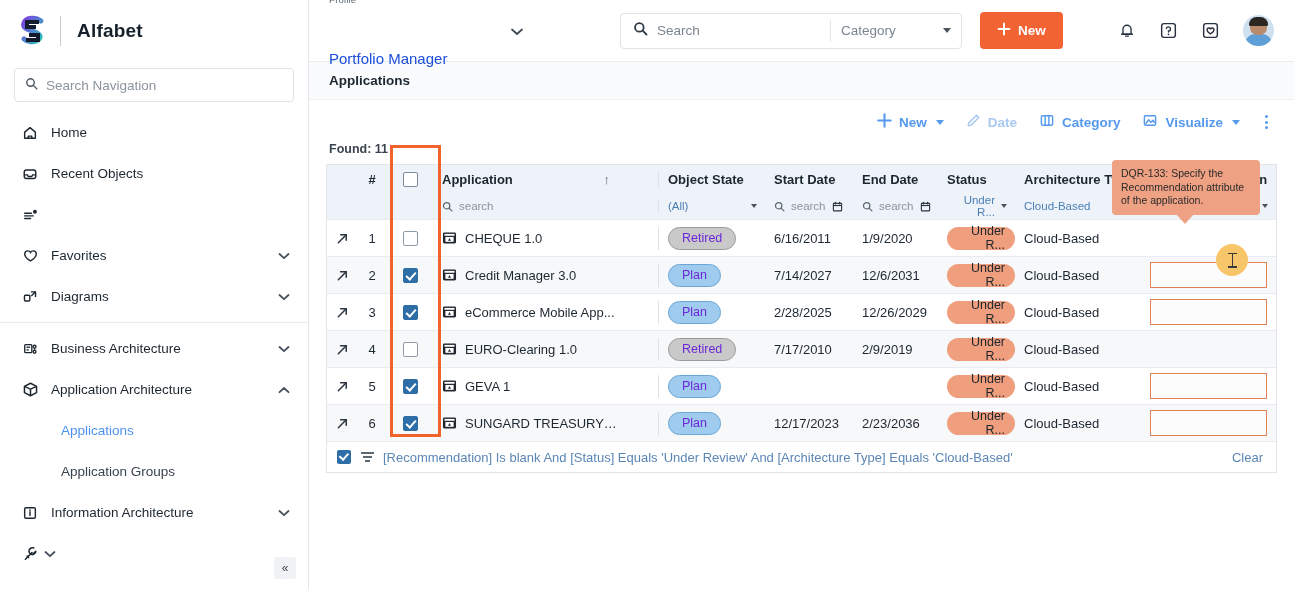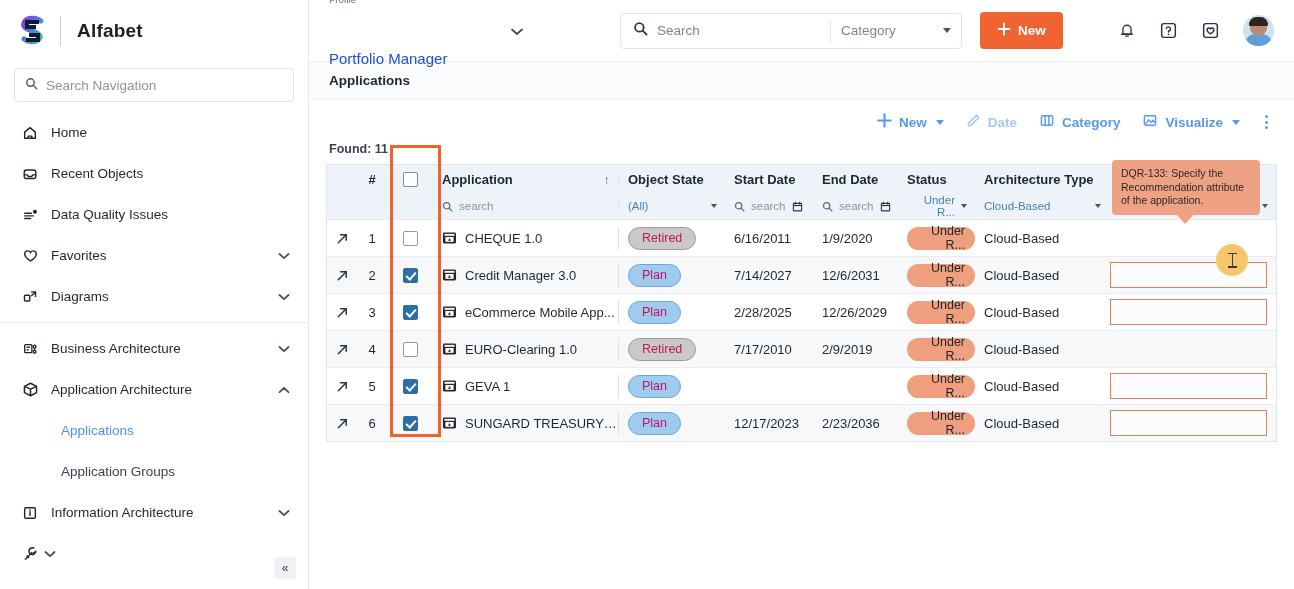--- a/index.html
+++ b/index.html
@@ -124,21 +124,21 @@
   .grid { border: 1px solid #e1e5ea; border-top: 1px solid #e1e5ea; background: #fff; }
   .ghead { background: #eef3f9; }
   .grow { display: flex; align-items: stretch; }
   .gh-top { height: 28px; display: flex; align-items: center; }
   .gh-bot { height: 26px; display: flex; align-items: center; }
 
   .c-arrow { width: 30px; flex: 0 0 30px; }
   .c-num   { width: 30px; flex: 0 0 30px; }
   .c-chk   { width: 46px; flex: 0 0 46px; display: flex; align-items: center; justify-content: center; }
   .c-app   { width: 185px; flex: 0 0 185px; }
-  .c-os    { width: 107px; flex: 0 0 107px; }
+  .c-os    { width: 107px; flex: 0 0 107px; margin-left: 40px; }
   .c-sd    { width: 88px; flex: 0 0 88px; }
   .c-ed    { width: 85px; flex: 0 0 85px; }
   .c-st    { width: 77px; flex: 0 0 77px; text-align: right; }
   .c-at    { width: 134px; flex: 0 0 134px; }
   .c-rec   { flex: 1 1 auto; }
 
   .htitle { font-size: 13px; font-weight: bold; color: #1d2730; }
   .hnum { font-size: 13px; font-weight: bold; color: #1d2730; text-align: center; width: 100%; }
   .sep-v { border-left: 1px solid #dbe2ea; }
 
@@ -159,21 +159,21 @@
   }
   .hdrchk { width: 15px; height: 15px; border: 1px solid #7e8b98; border-radius: 2px; background: #fff; }
 
   .appcell { display: flex; align-items: center; gap: 8px; padding-left: 9px; }
   .app-ico { width: 15px; height: 14px; flex: 0 0 15px; position: relative; }
   .apptxt { white-space: nowrap; overflow: hidden; text-overflow: ellipsis; }
 
   .pill {
     display: inline-flex; align-items: center; justify-content: center;
     height: 23px; padding: 0 13px; border-radius: 12px;
-    font-size: 12.5px; color: #be185d;
+    font-size: 12.5px; color: #6d28d9;
   }
   .pill.retired { background: #c9c9c9; border: 1px solid #9b9b9b; }
   .pill.plan { background: #9ecbee; border: 1px solid #6ba7d6; }
   .pill.under { background: #ef9f7e; color: #21272e; padding: 0 10px; }
 
   .recbox {
     height: 26px; border: 1px solid #e2825a; background: #fcfcfd;
     margin-right: 9px; margin-left: 1px;
   }
 
@@ -270,21 +270,20 @@
 
       <div class="nav-item">
         <span class="ico">
           <svg width="17" height="16" viewBox="0 0 18 18" fill="none" stroke="#1d2730" stroke-width="1.6" stroke-linecap="round">
             <line x1="2.5" y1="7" x2="10" y2="7"></line>
               <line x1="2.5" y1="10" x2="12" y2="10"></line>
               <line x1="2.5" y1="13" x2="9" y2="13"></line>
             <circle cx="14" cy="5.4" r="2.2" fill="#1d2730" stroke="none"></circle>
           </svg>
         </span>
-        <span class="lbl">Data Quality Issues</span>
       </div>
 
       <div class="nav-item">
         <span class="ico">
           <svg width="17" height="16" viewBox="0 0 18 18" fill="none" stroke="#1d2730" stroke-width="1.6">
             <path d="M9 14.5 C9 14.5 2.5 10.8 2.5 6.8 C2.5 4.6 4.2 3.2 6 3.2 C7.4 3.2 8.5 4 9 5 C9.5 4 10.6 3.2 12 3.2 C13.8 3.2 15.5 4.6 15.5 6.8 C15.5 10.8 9 14.5 9 14.5 Z"></path>
           </svg>
         </span>
         <span class="lbl">Favorites</span>
         <span class="chev">
@@ -814,20 +813,30 @@
               <div class="c-st cellpad" style="display:flex;align-items:center">
                 <span class="pill under">Under R...</span>
               </div>
               <div class="c-at cellpad" style="display:flex;align-items:center">Cloud-Based</div>
               <div class="c-rec" style="display:flex;align-items:center">
                 <div class="recbox" style="flex:1"></div>
               </div>
             </div>
           </div>
 
+        <div class="gfoot">
+          <span class="fchk"></span>
+          <span class="flines">
+            <i style="width:13px"></i>
+              <i style="width:9px;margin-left:2px"></i>
+              <i style="width:5px;margin-left:4px"></i>
+          </span>
+          <span class="ftext">[Recommendation] Is blank And [Status] Equals 'Under Review' And [Architecture Type] Equals 'Cloud-Based'</span>
+          <span class="fclear">Clear</span>
+        </div>
 
       </div>
     </div>
 
     <div class="ann-box" style="left:81px; top:145px; width:51px; height:292px;"></div>
 
     <div class="tooltip" style="left:803px; top:160px;">
       <span>DQR-133: Specify the Recommendation attribute of the application.</span>
     </div>
 

